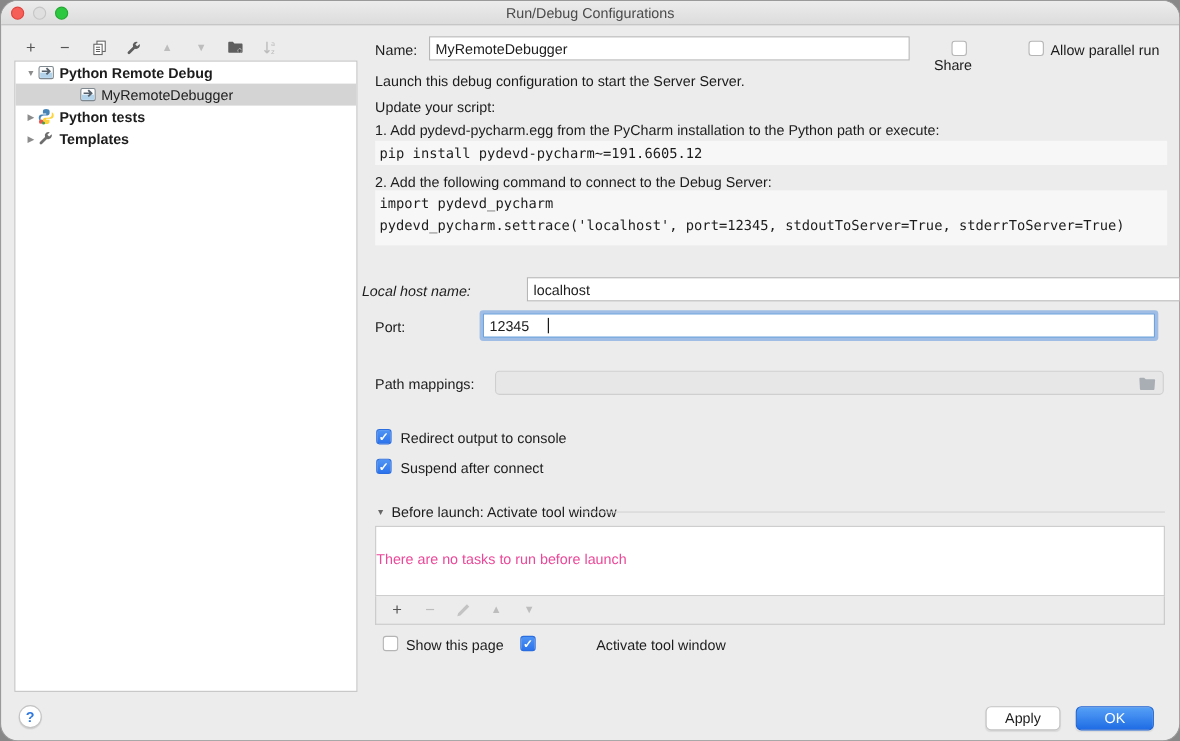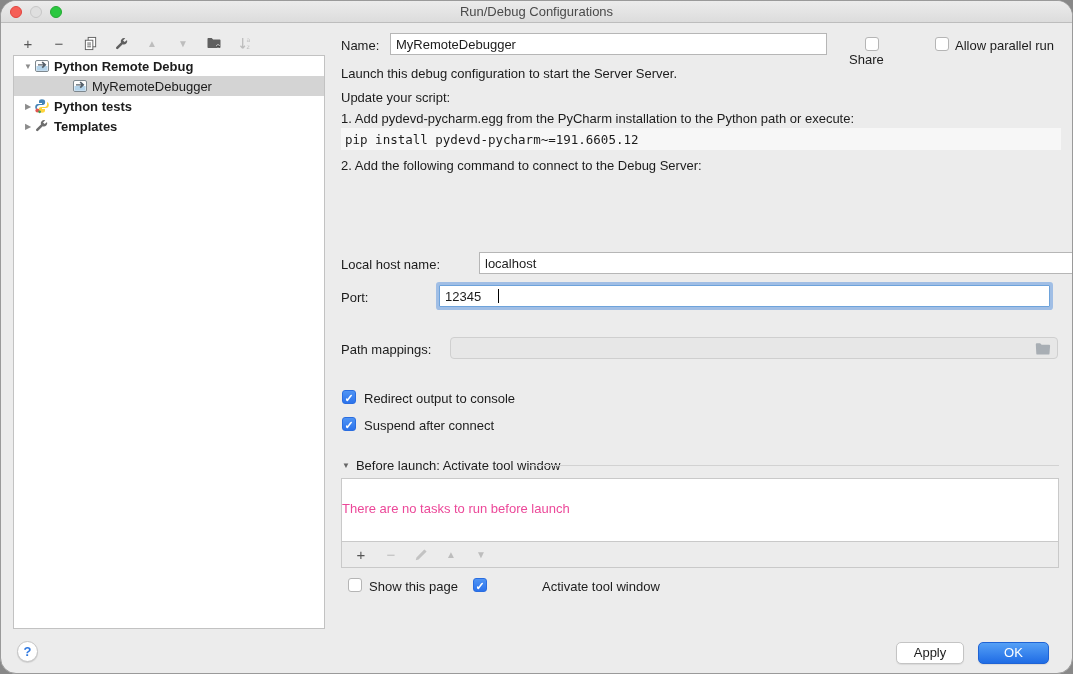--- a/index.html
+++ b/index.html
@@ -172,22 +172,24 @@
   <div class="cb" style="left:864px; top:36px;"></div>
   <div class="cblabel" style="left:848px; top:37px;margin-top:14px;">Share</div>
   <div class="cb" style="left:934px; top:36px;"></div>
   <div class="cblabel" style="left:954px; top:37px;">Allow parallel run</div>
 
   <div class="ftext" style="left:340px; top:65px;">Launch this debug configuration to start the Server Server.</div>
   <div class="ftext" style="left:340px; top:89px;">Update your script:</div>
   <div class="ftext" style="left:340px; top:110px;">1. Add pydevd-pycharm.egg from the PyCharm installation to the Python path or execute:</div>
   <div class="codeblock" style="top:127px; height:22px;">pip install pydevd-pycharm~=191.6605.12</div>
   <div class="ftext" style="left:340px; top:157px;">2. Add the following command to connect to the Debug Server:</div>
-
-  <div class="flabel" style="left:340px; top:256px;">Local host name:</div>
+  <div class="codeblock" style="top:172px; height:50px;"><span>import pydevd_pycharm</span>
+<span>pydevd_pycharm.settrace('localhost', port=12345, stdoutToServer=True, stderrToServer=True)</span></div>
+
+  <div class="flabel" style="left:328px; top:256px;font-style:italic;">Local host name:</div>
   <input class="txt" style="left: 454px; top: 251px; width: 603px; margin-left: 24px;" value="localhost">
   <div class="flabel" style="left:340px; top:289px;">Port:</div>
   <input class="txt focused" style="left: 438px; top: 284px; width: 611px;" value="12345">
   <div class="caret" style="left:497px; top:288px;"></div>
 
   <div class="flabel" style="left:340px; top:341px;">Path mappings:</div>
   <div class="pathfield">
     <svg width="16" height="14" viewBox="0 0 16 14">
         <path fill="#a8aeb4" d="M.8 2.2c0-.5.4-.9.9-.9h3.4l1.5 1.5h7.6c.5 0 .9.4.9.9l-.6 8c0 .5-.5.9-1 .9H2.3c-.5 0-.9-.4-1-.9L.8 2.2z"></path>
         <path fill="#ececec" d="M2 5h13l-.5 6.6c0 .4-.4.7-.8.7H3.1c-.4 0-.8-.3-.8-.7L2 5z" opacity="0"></path>

